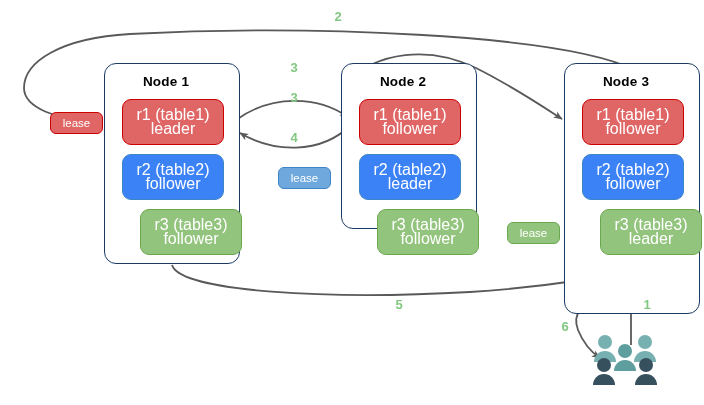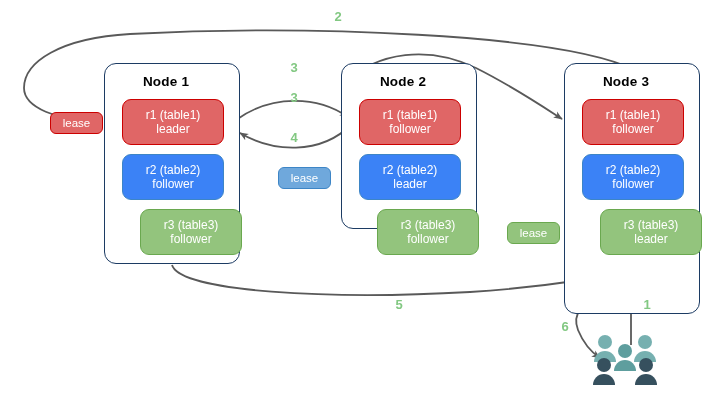--- a/index.html
+++ b/index.html
@@ -46,21 +46,21 @@
     width: 102px;
     height: 46px;
     border-radius: 9px;
     border-width: 1.6px;
     border-style: solid;
     display: flex;
     flex-direction: column;
     align-items: center;
     justify-content: center;
     color: #ffffff;
-    font-size: 12px;
+    font-size: 16px;
     line-height: 14.5px;
     text-align: center;
   }
   .rep-red   { background: #e06666; border-color: #cc0000; }
   .rep-blue  { background: #3b82f6; border-color: #3d85c6; }
   .rep-green { background: #93c47d; border-color: #6aa84f; margin-left: 18px; }
   .rep-line { display: block; }
 
   .lease {
     position: absolute;

